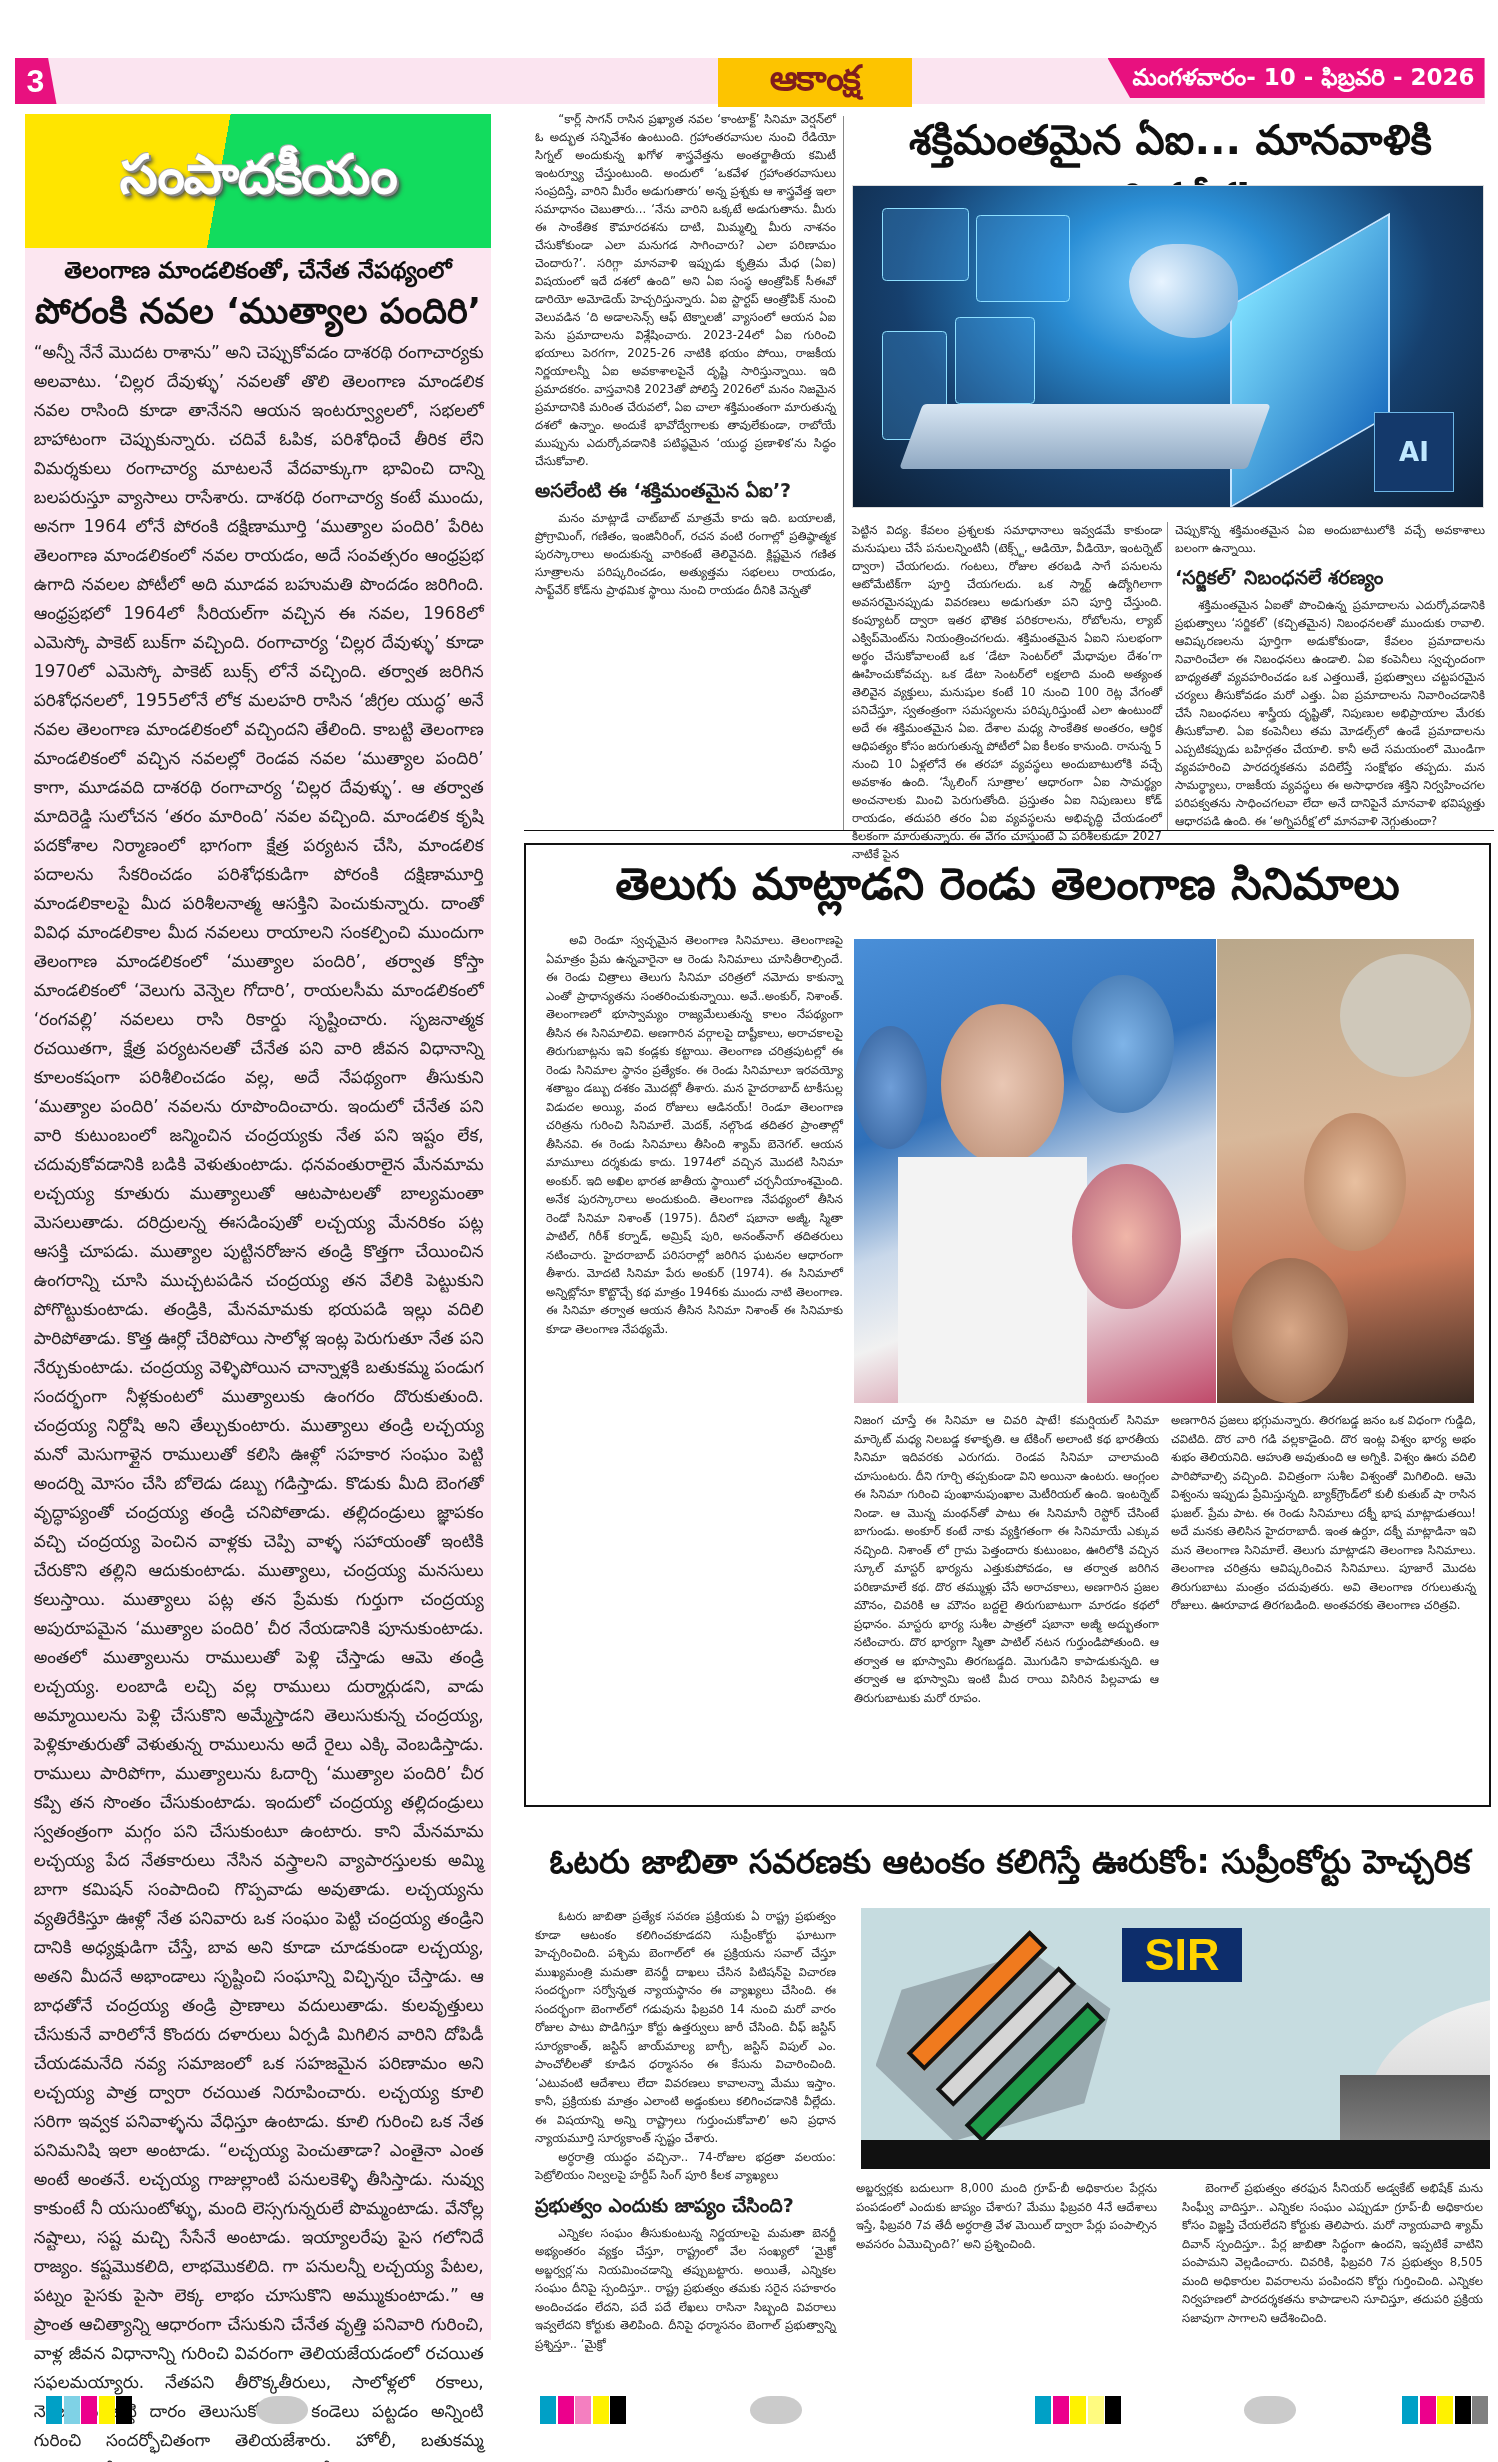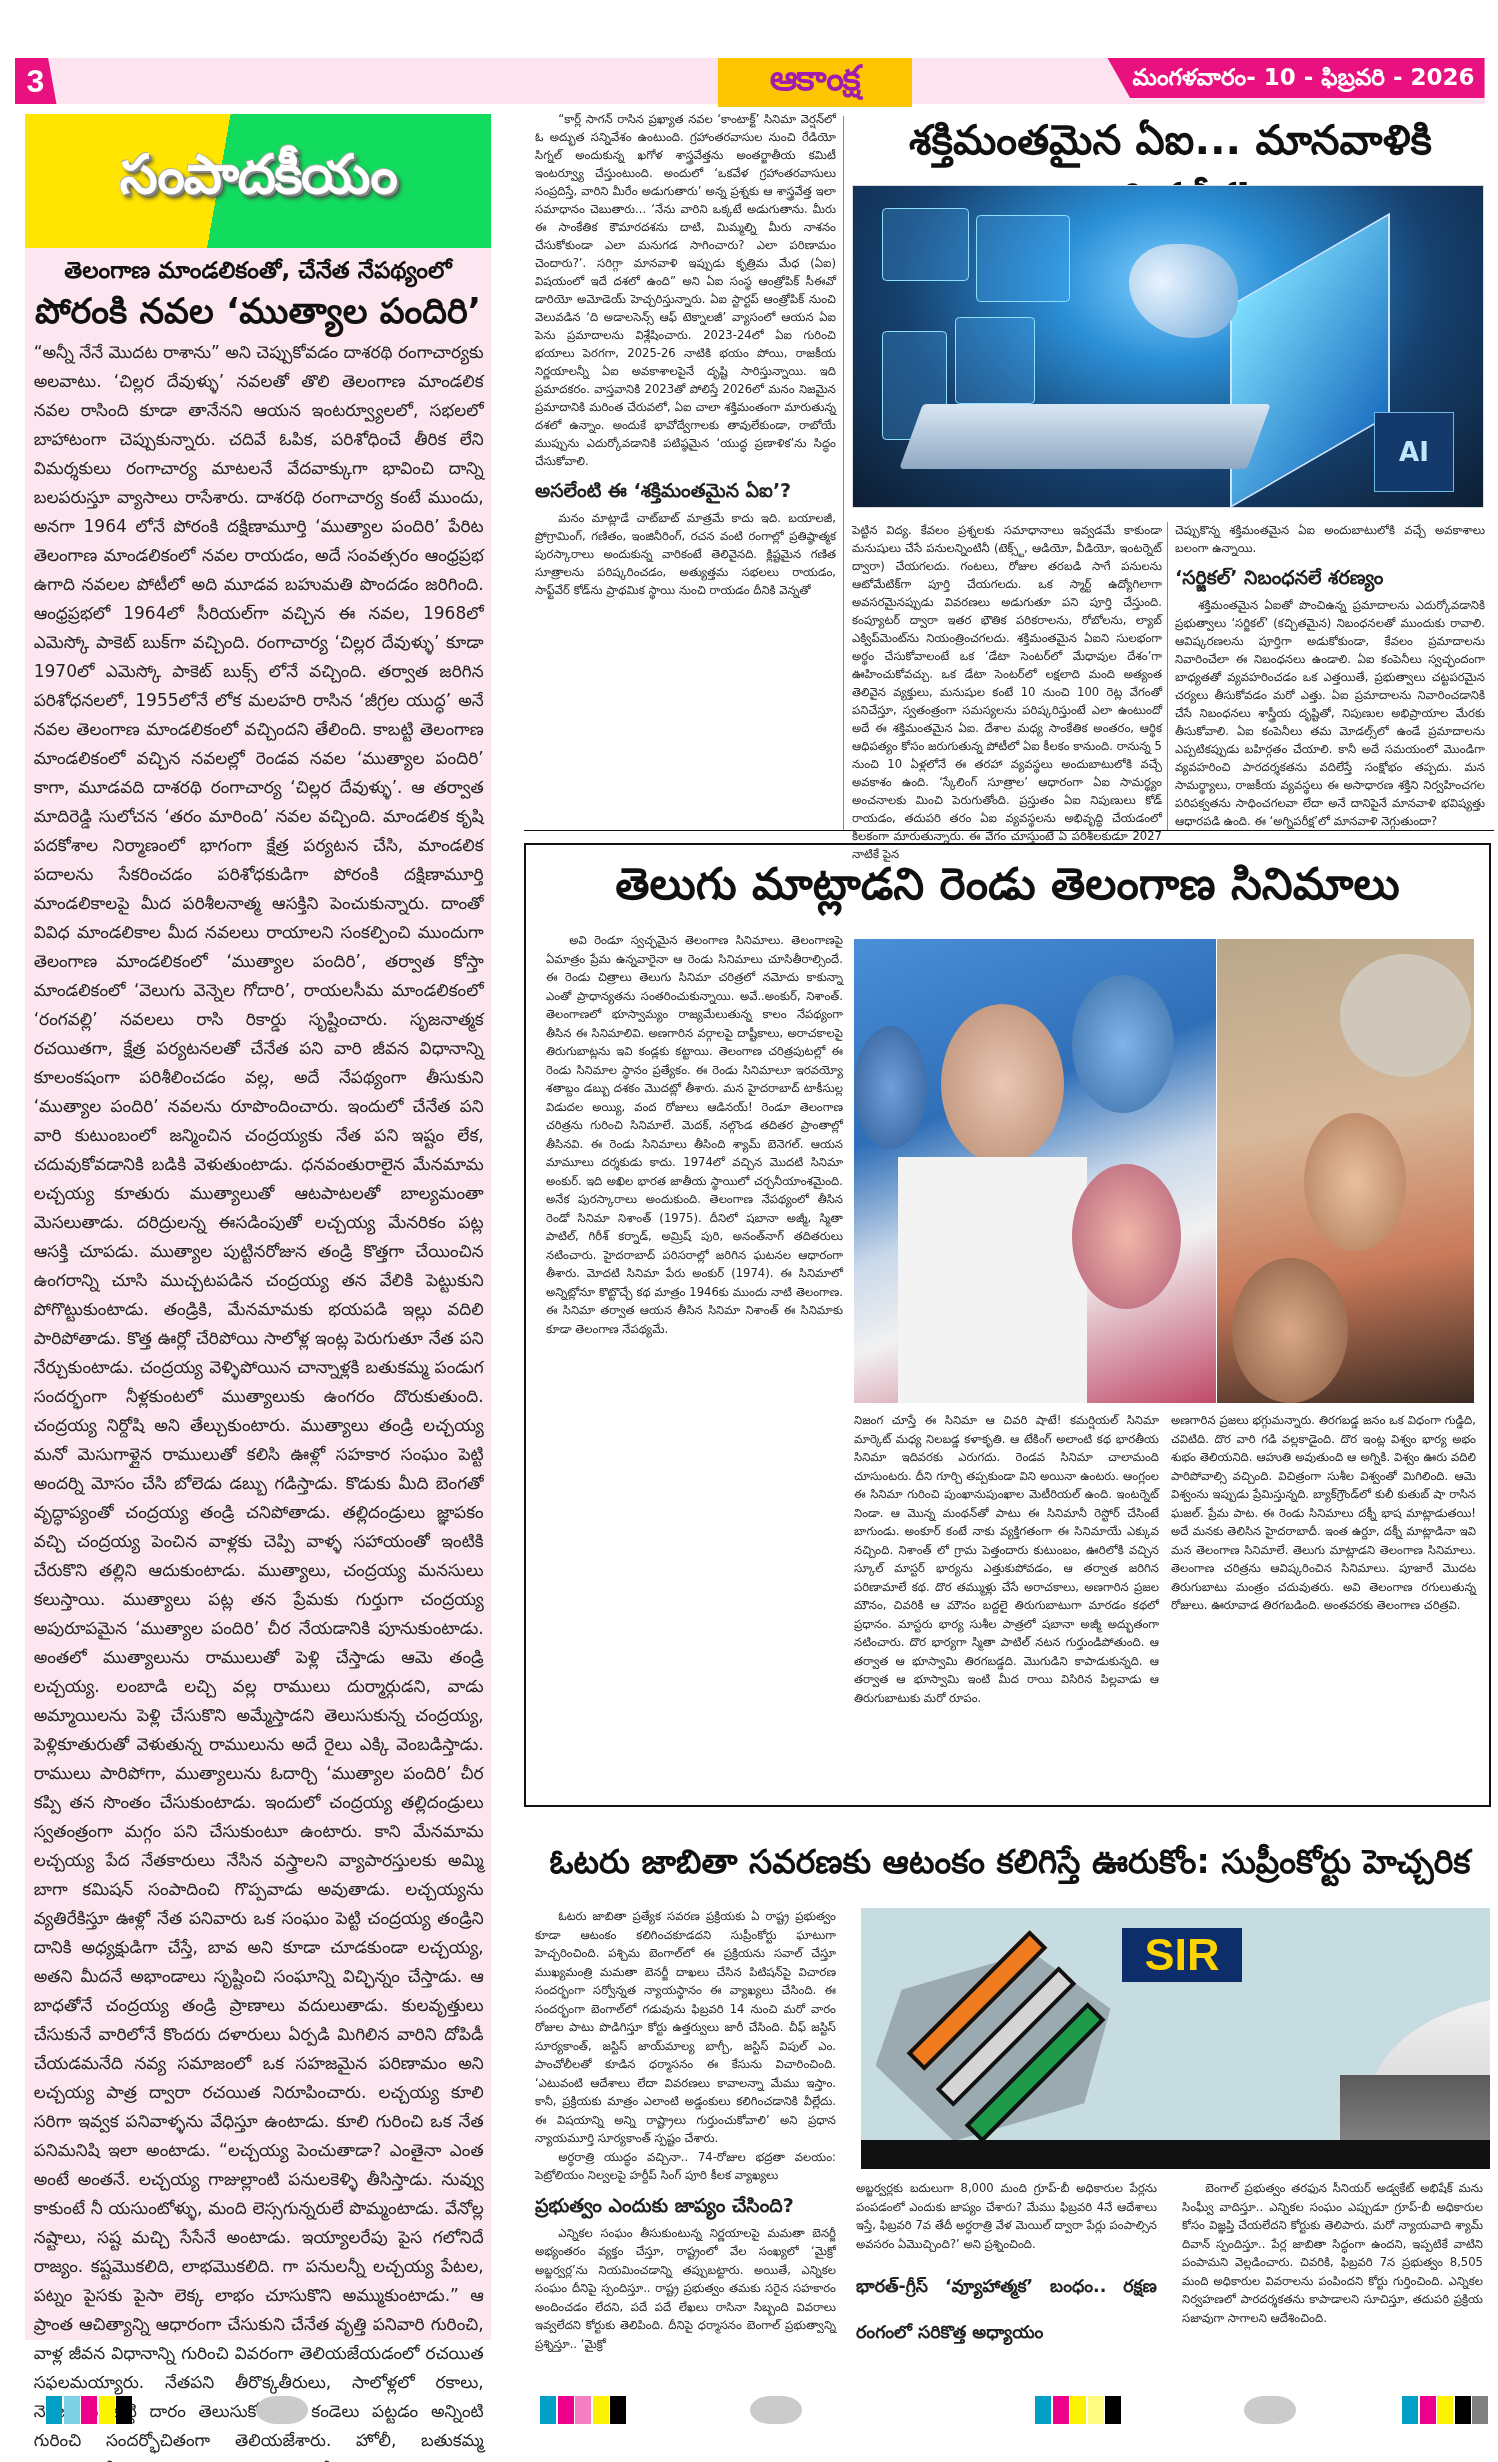--- a/index.html
+++ b/index.html
@@ -3,21 +3,21 @@
 <meta charset="utf-8">
 <style>
   * { box-sizing: border-box; margin: 0; padding: 0; }
   html, body { width: 1499px; height: 2462px; background: #ffffff; overflow: hidden; }
   body { position: relative; font-family: "DejaVu Sans", sans-serif; color: #111; }
 
   
   .masthead { position: absolute; left: 14.5px; top: 58px; width: 1470px; height: 46px; background: #fbe4f0; }
   .page-num { position: absolute; left: 0; top: 0; width: 42px; height: 46px; background: #e8117f; color: #fff; font-family: "Liberation Sans", sans-serif; font-weight: bold; font-size: 32px; text-align: center; line-height: 46px; clip-path: polygon(0 0, 80% 0, 100% 100%, 0 100%); }
   .logo { position: absolute; left: 703px; top: 0; width: 194px; height: 49px; background: #fdc400; display: flex; align-items: center; justify-content: center; }
-  .logo-text { font-family: "DejaVu Sans", sans-serif; font-weight: bold; font-size: 35px; color: #a21caf; letter-spacing: -1.5px; }
+  .logo-text { font-family: "DejaVu Sans", sans-serif; font-weight: bold; font-size: 35px; color: #7f1d1d; letter-spacing: -1.5px; }
   .date-box { position: absolute; right: 0; top: 0; width: 377px; height: 40px; background: #e8117f; color: #fff; font-family: "DejaVu Sans", sans-serif; font-weight: bold; font-size: 23px; line-height: 38px; text-align: right; padding-right: 10px; clip-path: polygon(0 0, 100% 0, 100% 100%, 6% 100%); }
 
   
   .editorial { position: absolute; left: 25px; top: 114px; width: 466px; height: 2226px; background: #fce6f0; }
   .ed-banner { width: 466px; height: 134px; background: linear-gradient(100deg, #ffe500 0 42%, #12dc5e 42% 100%); display: flex; align-items: center; justify-content: center; }
   .ed-banner-text { font-family: "DejaVu Sans", sans-serif; font-weight: bold; font-size: 54px; color: #fff; text-shadow: 2.2px 2.2px 0 #888, -0.7px -0.7px 0 #aaa, 3.6px 3.6px 4.4px #444; letter-spacing: -1.5px; }
   .ed-sub { font-size: 23px; font-weight: bold; text-align: center; padding-top: 8.7px; }
   .ed-title { font-size: 35px; font-weight: bold; text-align: center; line-height: 45px; }
   .ed-body { padding: 4.4px 7.3px 0 8.7px; font-size: 17px; line-height: 29px; text-align: justify; color: #222; }
 
@@ -156,21 +156,20 @@
   <div class="eci-stripe" style="left:29px; top:80px; background:#f07a1e;"></div>
   <div class="eci-stripe" style="left:58px; top:116px; background:#d5d5d5;"></div>
   <div class="eci-stripe" style="left:87px; top:152px; background:#1f9a4a;"></div>
   <div class="sir-badge">SIR</div>
   <div class="dome"></div>
   <div class="drum"></div>
   <div style="position:absolute; left:0; bottom:0; width:100%; height:29px; background:#111;"></div>
 </div>
 <div class="sir-col2">
   <p>అబ్జర్వర్లకు బదులుగా 8,000 మంది గ్రూప్-బీ అధికారుల పేర్లను పంపడంలో ఎందుకు జాప్యం చేశారు? మేము ఫిబ్రవరి 4నే ఆదేశాలు ఇస్తే, ఫిబ్రవరి 7వ తేదీ అర్ధరాత్రి వేళ మెయిల్ ద్వారా పేర్లు పంపాల్సిన అవసరం ఏమొచ్చింది?’ అని ప్రశ్నించింది.</p>
-  <div class="related">భారత్-గ్రీస్ ‘వ్యూహాత్మక’ బంధం.. రక్షణ రంగంలో సరికొత్త అధ్యాయం</div>
 </div>
 <div class="sir-col3">
   <p class="indent">బెంగాల్ ప్రభుత్వం తరఫున సీనియర్ అడ్వకేట్ అభిషేక్ మను సింఘ్వీ వాదిస్తూ.. ఎన్నికల సంఘం ఎప్పుడూ గ్రూప్-బీ అధికారుల కోసం విజ్ఞప్తి చేయలేదని కోర్టుకు తెలిపారు. మరో న్యాయవాది శ్యామ్ దివాన్ స్పందిస్తూ.. పేర్ల జాబితా సిద్ధంగా ఉందని, ఇప్పటికే వాటిని పంపామని వెల్లడించారు. చివరికి, ఫిబ్రవరి 7న ప్రభుత్వం 8,505 మంది అధికారుల వివరాలను పంపిందని కోర్టు గుర్తించింది. ఎన్నికల నిర్వహణలో పారదర్శకతను కాపాడాలని సూచిస్తూ, తదుపరి ప్రక్రియ సజావుగా సాగాలని ఆదేశించింది.</p>
 </div>
 
 <div class="regbar" style="left:46px;">
   <span style="background:#00a0c6"></span>
     <span style="background:#7fd2e6"></span>
     <span style="background:#ec008c"></span>
     <span style="background:#fff200"></span>

